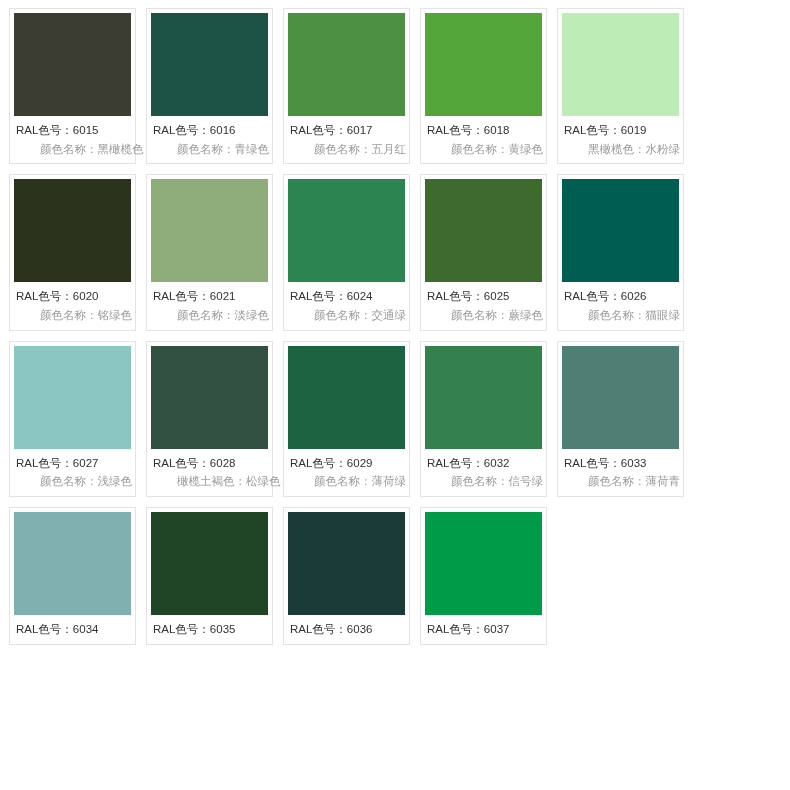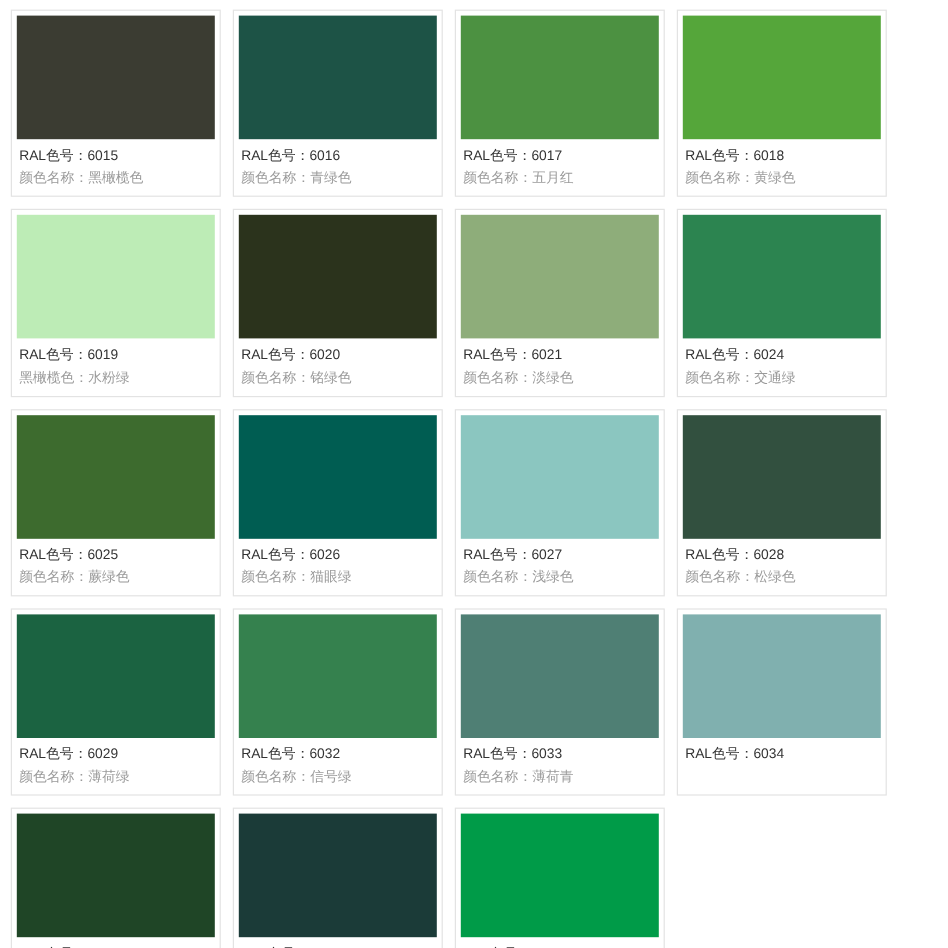--- a/index.html
+++ b/index.html
@@ -15,21 +15,21 @@
   }
   #grid {
     display: flex;
     flex-wrap: wrap;
     align-content: flex-start;
     padding: 4px 4px 0 4px;
     box-sizing: border-box;
     width: 790px;
   }
   .card {
-    width: 175px;
+    width: 127px;
     margin: 4px 5px 6px 5px;
     background: #ffffff;
     border: 1px solid #e3e3e3;
     box-sizing: border-box;
     padding: 4px 4px 3px 4px;
     display: flex;
     flex-direction: column;
   }
   .swatch {
     width: 100%;
@@ -44,20 +44,21 @@
     font-size: 11.5px;
     color: #333333;
     white-space: nowrap;
     letter-spacing: 0px;
   }
   .name-line {
     font-size: 11.5px;
     color: #9a9a9a;
     white-space: nowrap;
     margin-top: 2px;
+    margin-left: 24px;
   }
 </style>
 </head>
 <body>
 
 <div id="grid">
     <div class="card">
       <div class="swatch" style="background: rgb(59, 60, 50);"></div>
       <div class="meta">
         <div class="code-line">RAL色号：6015</div>
@@ -131,21 +132,21 @@
       <div class="swatch" style="background: rgb(139, 198, 192);"></div>
       <div class="meta">
         <div class="code-line">RAL色号：6027</div>
         <div class="name-line">颜色名称：浅绿色</div>
       </div>
     </div>
     <div class="card">
       <div class="swatch" style="background: rgb(50, 80, 63);"></div>
       <div class="meta">
         <div class="code-line">RAL色号：6028</div>
-        <div class="name-line">颜色名称：松绿色</div>
+        <div class="name-line">橄榄土褐色：松绿色</div>
       </div>
     </div>
     <div class="card">
       <div class="swatch" style="background: rgb(27, 99, 65);"></div>
       <div class="meta">
         <div class="code-line">RAL色号：6029</div>
         <div class="name-line">颜色名称：薄荷绿</div>
       </div>
     </div>
     <div class="card">

